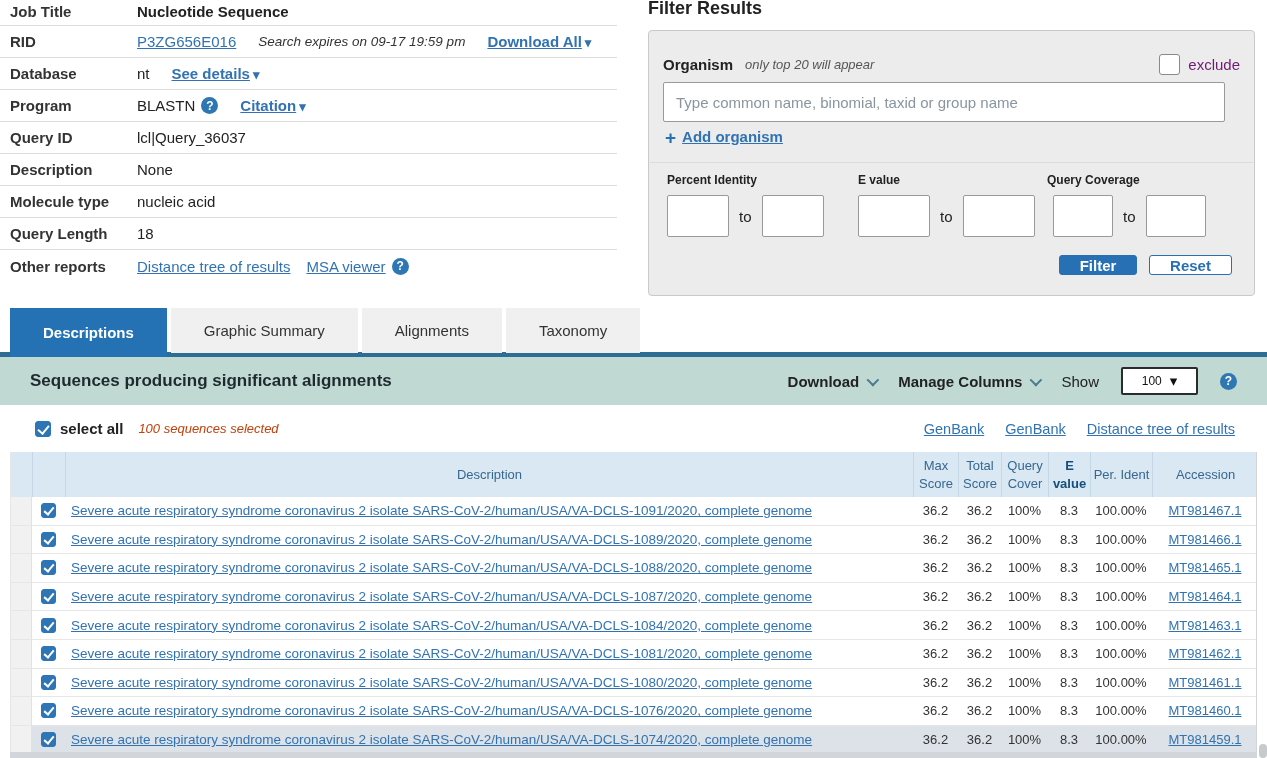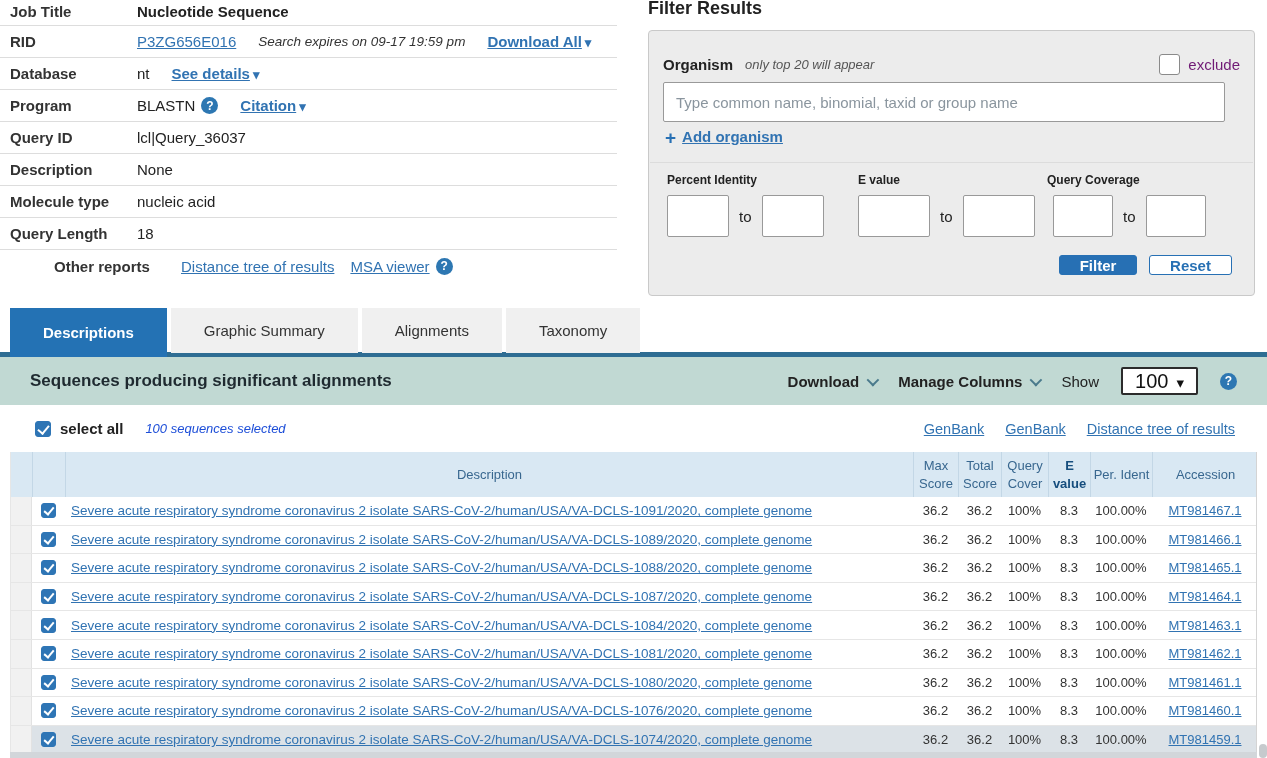--- a/index.html
+++ b/index.html
@@ -53,30 +53,30 @@
   .tab.active { background:#2472b4; color:#fff; font-weight:bold; height:49px; }
   .tab-strip { position:absolute; left:0; top:352px; width:1267px; height:5px; background:#2e6d93; z-index:1; }
 
   
   .toolbar { position:absolute; left:0; top:357px; width:1267px; height:48px; background:#c1d9d3; display:flex; align-items:center; z-index:0; }
   .toolbar-title { margin-left:30px; font-size:17px; font-weight:bold; color:#1f2a30; }
   .toolbar-right { margin-left:auto; margin-right:30px; display:flex; align-items:center; gap:22px; }
   .tb-menu { display:flex; align-items:center; gap:8px; font-size:15px; font-weight:bold; color:#222; cursor:pointer; }
   .chev { width:9px; height:9px; border-right:2px solid #4a7a8c; border-bottom:2px solid #4a7a8c; transform:rotate(45deg) translateY(-2px); display:inline-block; }
   .show-label { font-size:15px; color:#222; }
-  .show-select { width:77px; height:28px; background:#fff; border:2px solid #2b2b2b; border-radius:2px; display:flex; align-items:center; justify-content:center; gap:8px; font-size:20px; color:#111; cursor:pointer; }
+  .show-select { width:77px; height:28px; background:#fff; border:2px solid #2b2b2b; border-radius:2px; display:flex; align-items:center; justify-content:center; gap:8px; font-size:12px; color:#111; cursor:pointer; }
   .show-select .solid-caret::before { content:"▾"; font-size:15px; color:#111; }
 
   
   .selection-row { position:absolute; left:0; top:405px; width:1267px; height:47px; background:#fff; display:flex; align-items:center; }
   .cb-checked { width:16px; height:16px; background:#2e75b5; border:1px solid #2e75b5; border-radius:3px; position:relative; cursor:pointer; flex:none; }
   .cb-checked::after { content:""; position:absolute; left:4px; top:1px; width:5px; height:9px; border-right:2px solid #fff; border-bottom:2px solid #fff; transform:rotate(40deg); }
   .selection-row .cb-checked { margin-left:35px; }
   .select-all-label { font-size:15px; font-weight:bold; color:#222; margin-left:9px; }
-  .selection-status { font-size:13px; font-style:italic; color:#1d4ed8; margin-left:22px; }
+  .selection-status { font-size:13px; font-style:italic; color:#c2410c; margin-left:15px; }
   .selection-links { margin-left:auto; margin-right:32px; display:flex; gap:21px; font-size:14.5px; }
 
   
   .rtable { position:absolute; left:10px; top:452px; width:1247px; border-right:1px solid #d4d4d4; border-left:1px solid #e6e6e6; }
   .thead { display:flex; height:45px; background:#d9e8f3; align-items:stretch; }
   .th { display:flex; align-items:center; justify-content:center; text-align:center; font-size:13px; color:#38678f; border-left:1px solid #c3d7e6; line-height:1.35; }
   .th:first-child { border-left:none; }
   .col-edge { width:21px; flex:none; }
   .col-cb { width:33px; flex:none; }
   .col-desc { width:848px; flex:none; }
@@ -144,21 +144,21 @@
       <div class="sval">None</div>
     </div>
     <div class="srow">
       <div class="slabel">Molecule type</div>
       <div class="sval">nucleic acid</div>
     </div>
     <div class="srow">
       <div class="slabel">Query Length</div>
       <div class="sval">18</div>
     </div>
-    <div class="srow" style="border-bottom:none;padding-left:44px;">
+    <div class="srow" style="border-bottom:none;">
       <div class="slabel">Other reports</div>
       <div class="sval">
         <a class="lnk">Distance tree of results</a>
         <span class="gap" style="width:4px;"></span>
         <a class="lnk">MSA viewer</a>
         <span class="qicon"></span>
       </div>
     </div>
   </section>
 

